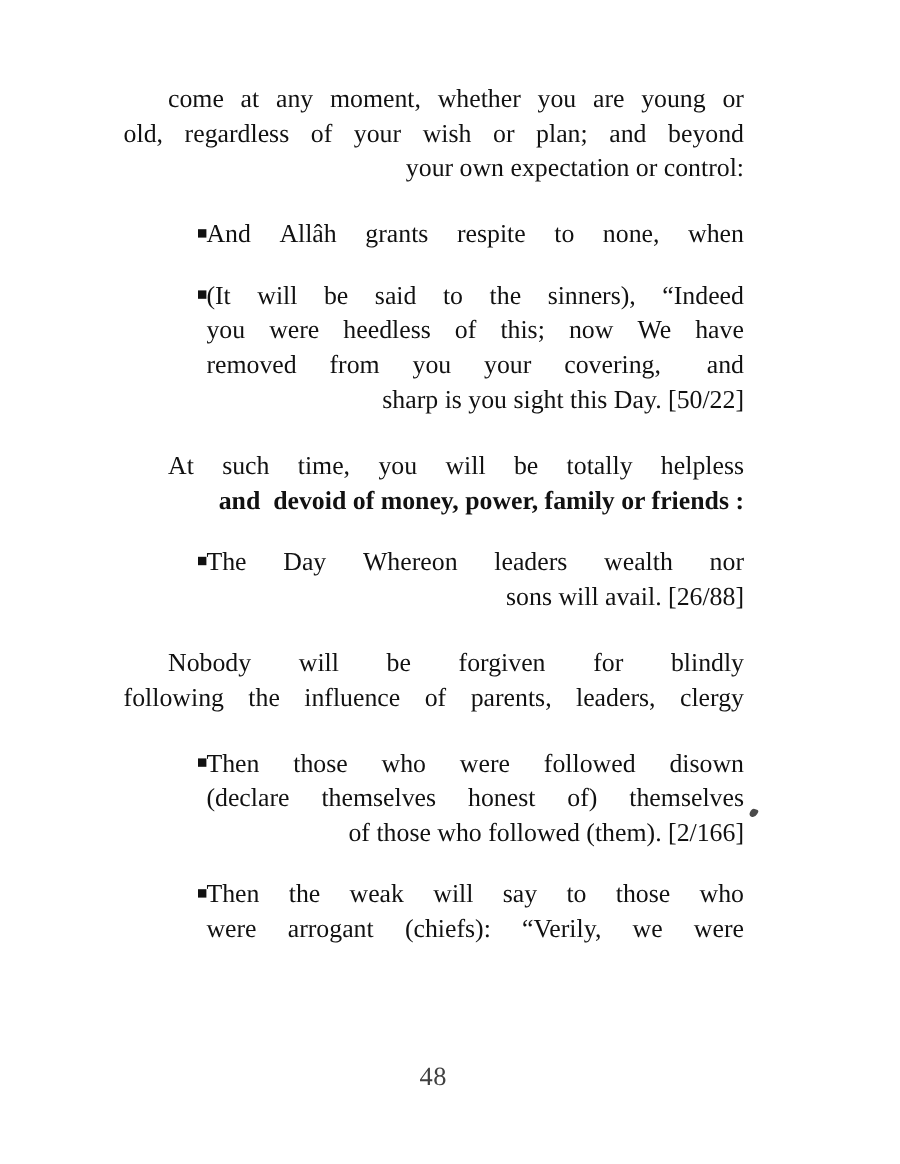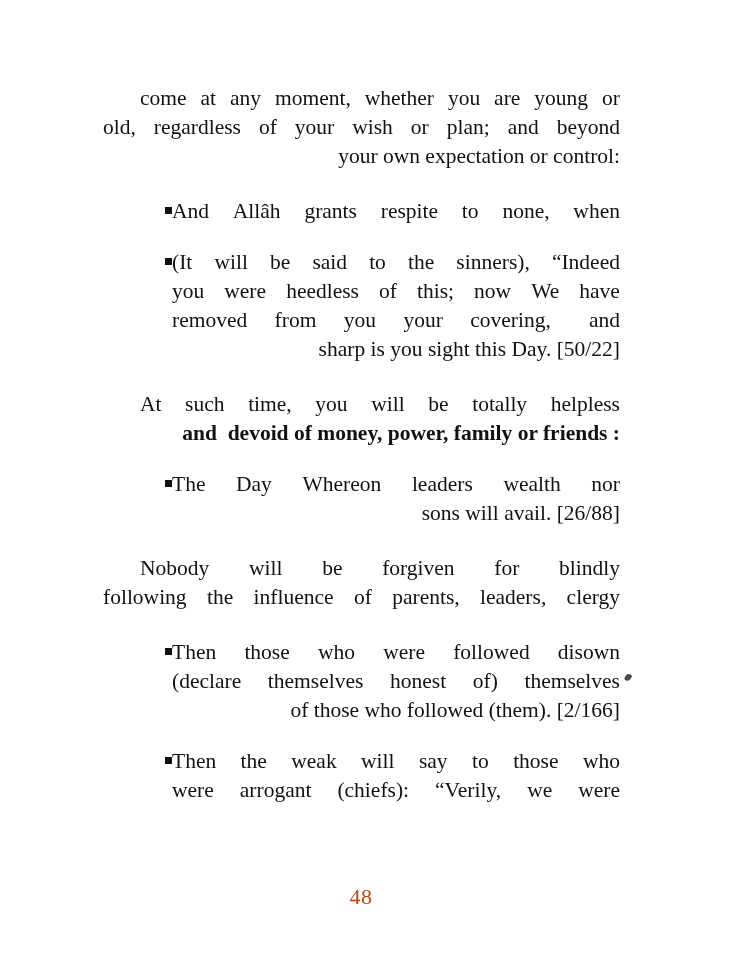--- a/index.html
+++ b/index.html
@@ -20,21 +20,21 @@
   .page {
     position: absolute;
     inset: 0;
     background: #ffffff;
   }
 
   
   .column {
     position: absolute;
     left: 103px;
-    top: 84px;
+    top: 68px;
     width: 517px;
   }
 
   
   .lines {
     margin: 0;
   }
   .line {
     display: flex;
     font-size: 21.5px;
@@ -81,21 +81,21 @@
 
   
   .folio {
     position: absolute;
     left: 0;
     top: 884px;
     width: 750px;
     text-align: center;
     font-size: 22px;
     line-height: 26px;
-    color: #c2410c;
+    color: #404040;
     letter-spacing: 0.5px;
     text-indent: -28px;   
   }
 
   
   .speck {
     position: absolute;
     left: 625px;
     top: 674px;
     width: 6px;

